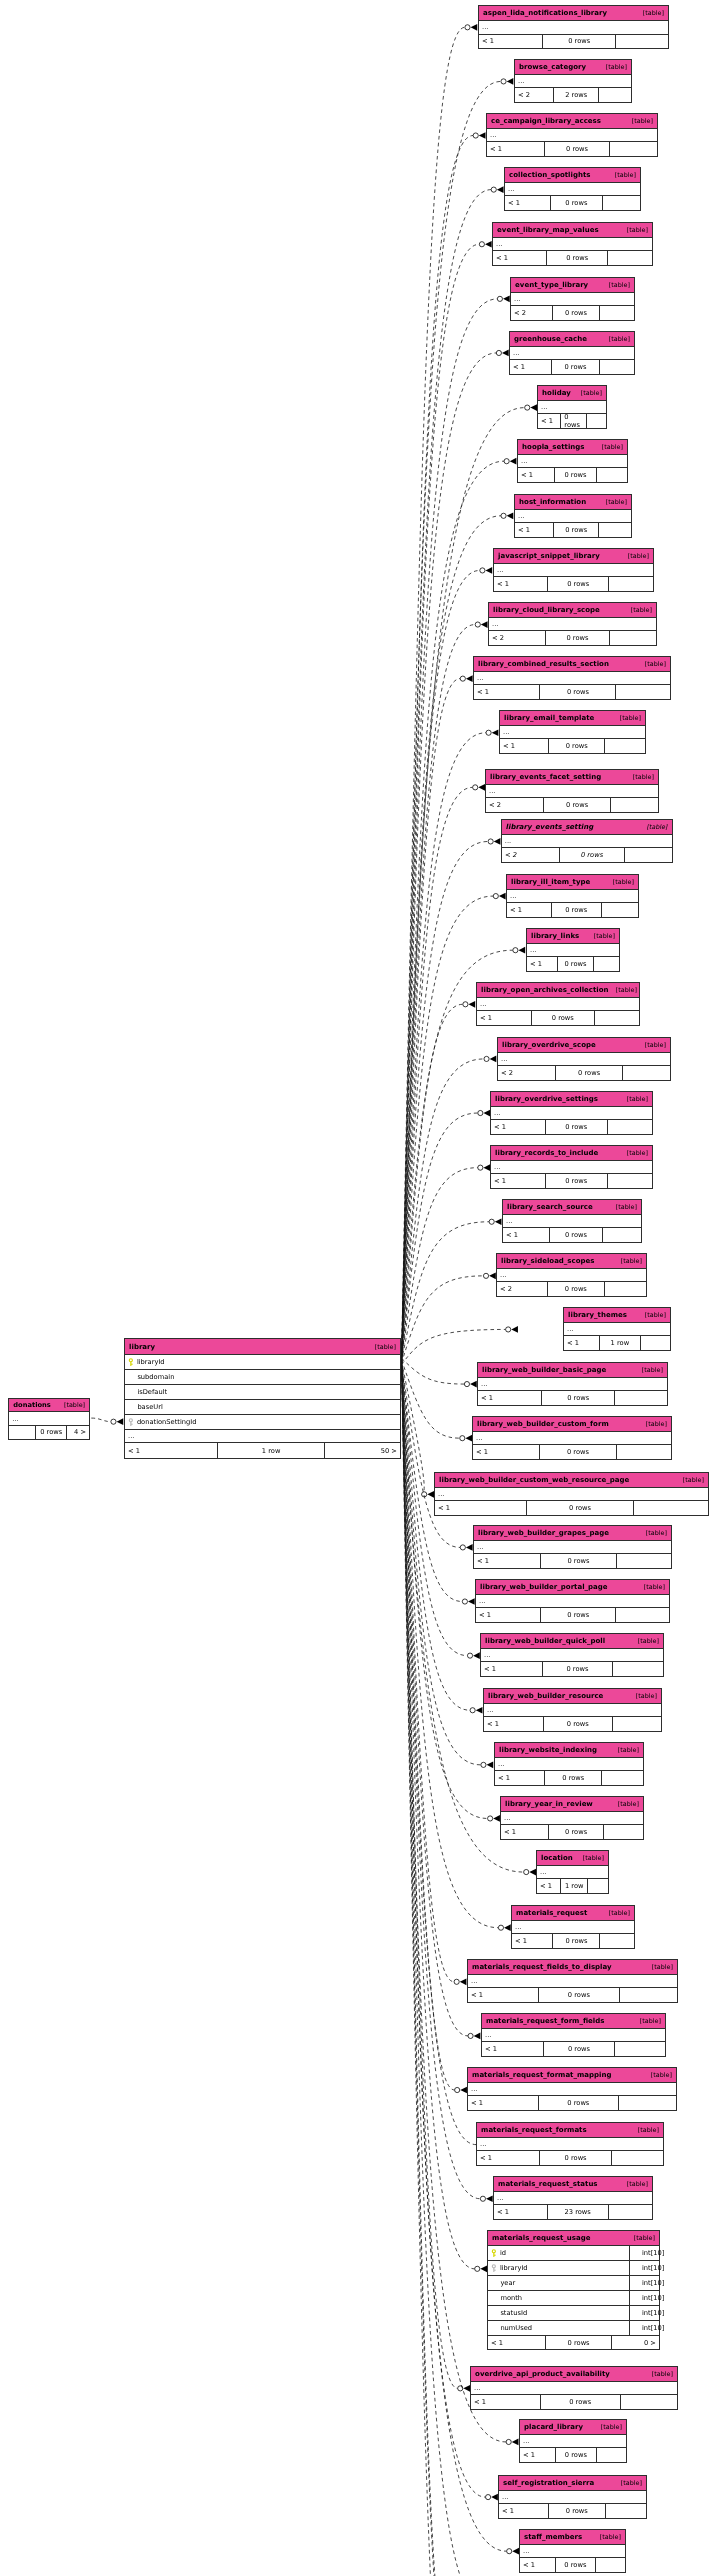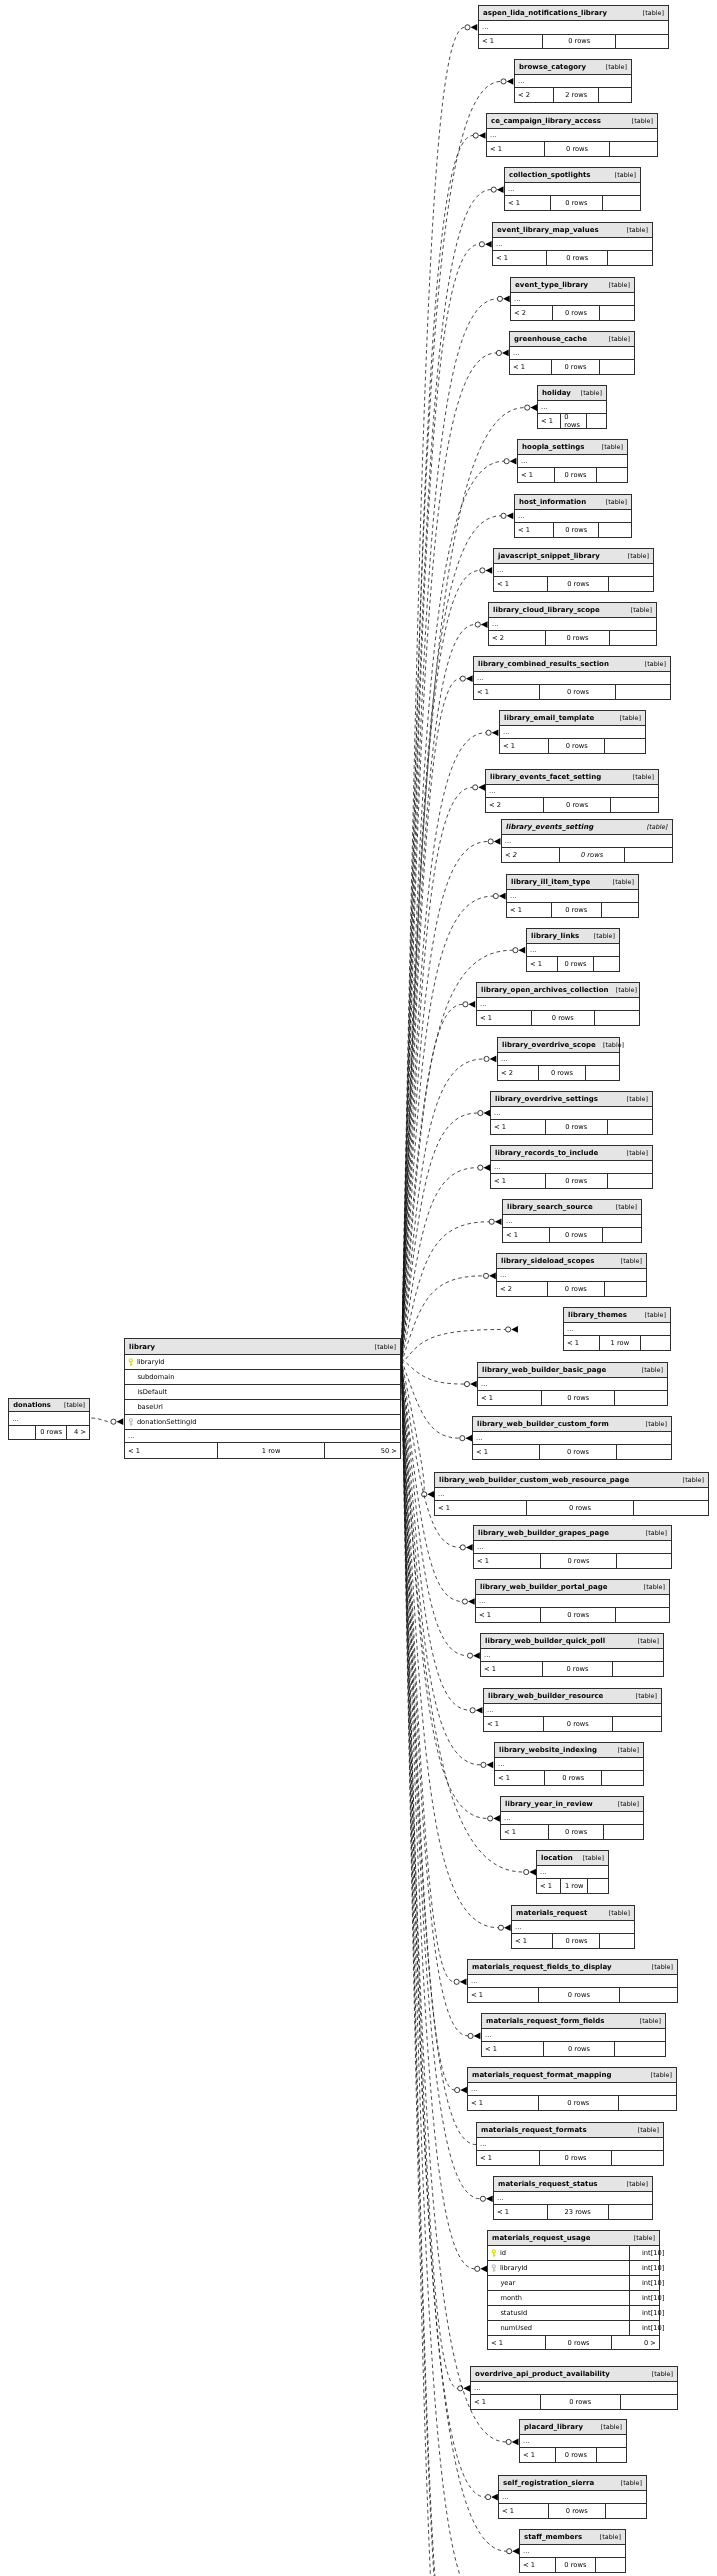--- a/index.html
+++ b/index.html
@@ -1,21 +1,21 @@
 <!DOCTYPE html>
 <html style="font-size:8.2px"><head>
 <meta charset="utf-8">
 <style>
   html,body{margin:0;padding:0;background:#ffffff;}
   .canvas{position:relative;width:718px;height:2814px;background:#ffffff;
           font-family:"DejaVu Sans","Liberation Sans",sans-serif;color:#000;}
   #edges{position:absolute;left:0;top:0;width:718px;height:2814px;z-index:1;}
   .tbox{position:absolute;z-index:2;background:#fff;border:1px solid #2e2e2e;box-sizing:border-box;}
   .tbox.thick{border-width:1.5px;}
-  .thead{display:flex;justify-content:space-between;align-items:center;background:#e5e5e5;
+  .thead{display:flex;justify-content:space-between;align-items:center;background:#ec4899;
          border-bottom:1px solid #2e2e2e;padding:1.5px 4.1px;height:15px;box-sizing:border-box;}
   .tname{font-weight:bold;font-size:7px;white-space:nowrap;}
   .ttag{font-size:6.4px;margin-left:7.2px;white-space:nowrap;}
   .trow{display:flex;align-items:center;border-bottom:0.5px solid #2e2e2e;height:13.4px;
         padding:0 3.1px;font-size:6.7px;box-sizing:border-box;}
   .colrow{height:15px;border-bottom:0.5px solid #2e2e2e;display:flex;align-items:stretch;
           font-size:6.7px;box-sizing:border-box;}
   .colname{flex:1;display:flex;align-items:center;padding:0 3.1px;gap:3.1px;}
   .coltype{width:30px;border-left:0.5px solid #2e2e2e;display:flex;align-items:center;
            padding:0 12px;box-sizing:border-box;}
@@ -407,21 +407,21 @@
           <span class="tname">library_open_archives_collection</span>
           <span class="ttag">[table]</span>
         </div>
         <div class="trow">...</div>
         <div class="tfoot">
           <div class="fc1">&lt; 1</div>
           <div class="fc2">0 rows</div>
           <div class="fc3"></div>
         </div>
       </div>
-      <div class="tbox" style="left: 497px; top: 1037px; width: 123px;">
+      <div class="tbox" style="left: 497px; top: 1037px; width: 174px;">
         <div class="thead">
           <span class="tname">library_overdrive_scope</span>
           <span class="ttag">[table]</span>
         </div>
         <div class="trow">...</div>
         <div class="tfoot">
           <div class="fc1">&lt; 2</div>
           <div class="fc2">0 rows</div>
           <div class="fc3"></div>
         </div>

